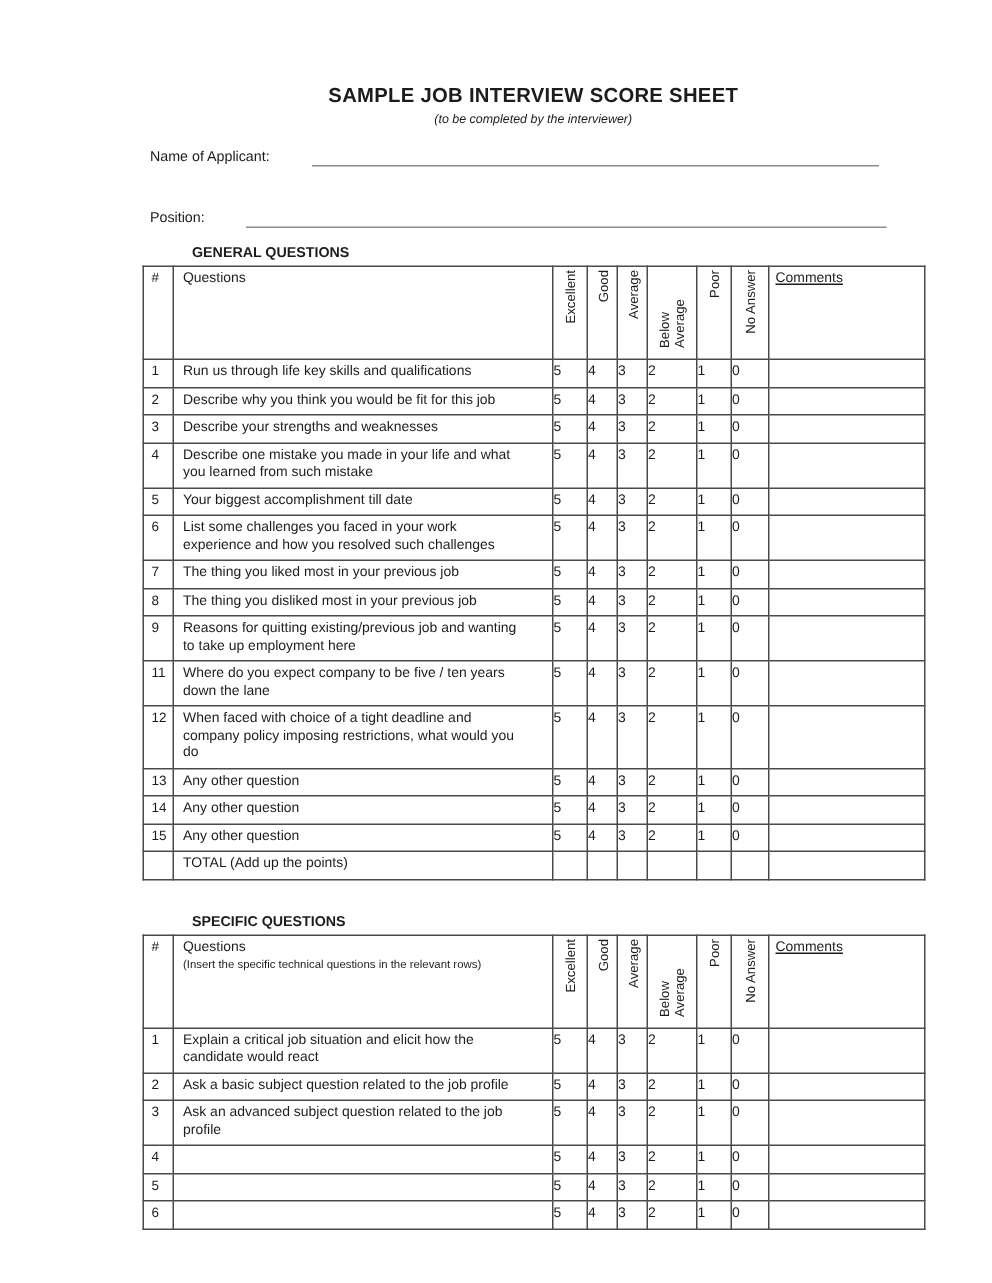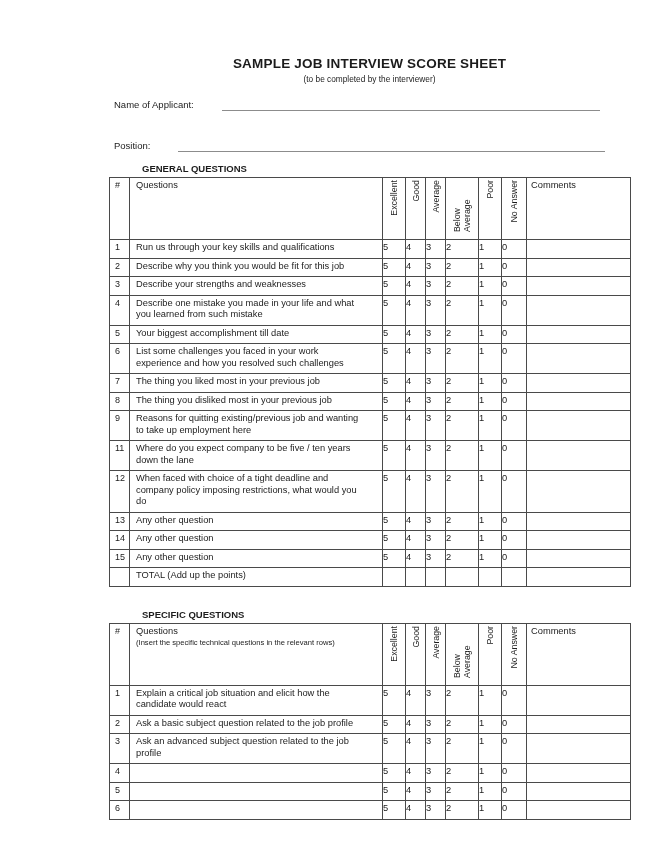--- a/index.html
+++ b/index.html
@@ -4,24 +4,24 @@
 <style>
   * { margin: 0; padding: 0; box-sizing: border-box; }
   html, body { background: #ffffff; }
   body {
     width: 661px; height: 855px;
     position: relative;
     font-family: "Liberation Sans", sans-serif;
     color: #1c1c1c;
     overflow: hidden;
   }
-  .doc { position: absolute; left: 109px; top: 0; width: 521px; }
+  .doc { position: absolute; left: 95px; top: 0; width: 521px; }
 
   .title { margin-top: 56px; text-align: center; font-size: 13.5px; font-weight: bold; line-height: 16px; letter-spacing: 0.2px; }
-  .subtitle { margin-top: 2px; text-align: center; font-size: 8.3px; line-height: 10px; }
+  .subtitle { margin-top: 2px; text-align: center; font-size: 8.3px; font-style: italic; line-height: 10px; }
 
   .field-row { display: flex; align-items: flex-end; padding-left: 5px; font-size: 9.5px; line-height: 13px; gap: 24px; }
   .field-row .field-label { white-space: nowrap; }
   .field-row .fill { flex: 1; border-bottom: 1px solid #8c8c8c; height: 13px; margin-left: 4px; }
   .name-row { margin-top: 14px; }
   .name-row .fill { margin-right: 30px; }
   .position-row { margin-top: 28px; }
   .position-row .fill { margin-right: 25px; }
 
   .section-title { margin-top: 11px; padding-left: 5px; font-size: 9.5px; font-weight: bold; line-height: 12px; margin-left: 28px; }
@@ -42,21 +42,21 @@
   .vtext {
     display: block;
     writing-mode: vertical-rl;
     transform: rotate(180deg);
     font-size: 8.8px;
     line-height: 10px;
     max-height: 52px;
     margin: 0 auto;
     white-space: normal;
   }
-  th.hdr-comments { font-size: 9.3px; padding: 2px 4px; }
+  th.hdr-comments { font-size: 9.3px; padding: 2px 4px; text-decoration: underline; }
   table.score-table td { height: 17px; }
   td.num { font-size: 9px; line-height: 11.5px; padding: 2px 1px 4px 5px; }
   td.q { font-size: 9.3px; line-height: 11.5px; padding: 2px 23px 4px 6px; }
   td.score { font-size: 9.3px; line-height: 11.5px; padding: 2px 0 4px 0; text-align: center; }
   td.comment { padding: 2px 3px; }
   tr.total-row td.q { padding-right: 6px; margin-left: 23px; }
 </style>
 </head>
 <body>
 
@@ -109,21 +109,21 @@
           </th>
           <th class="rot">
             <div class="vtext">No Answer</div>
           </th>
           <th class="hdr-comments">Comments</th>
         </tr>
       </thead>
     <tbody>
         <tr class="q-row">
           <td class="num">1</td>
-          <td class="q">Run us through your key skills and qualifications</td>
+          <td class="q">Run us through life key skills and qualifications</td>
           <td class="score">5</td>
           <td class="score">4</td>
           <td class="score">3</td>
           <td class="score">2</td>
           <td class="score">1</td>
           <td class="score">0</td>
           <td class="comment"></td>
         </tr>
         <tr class="q-row">
           <td class="num">2</td>

